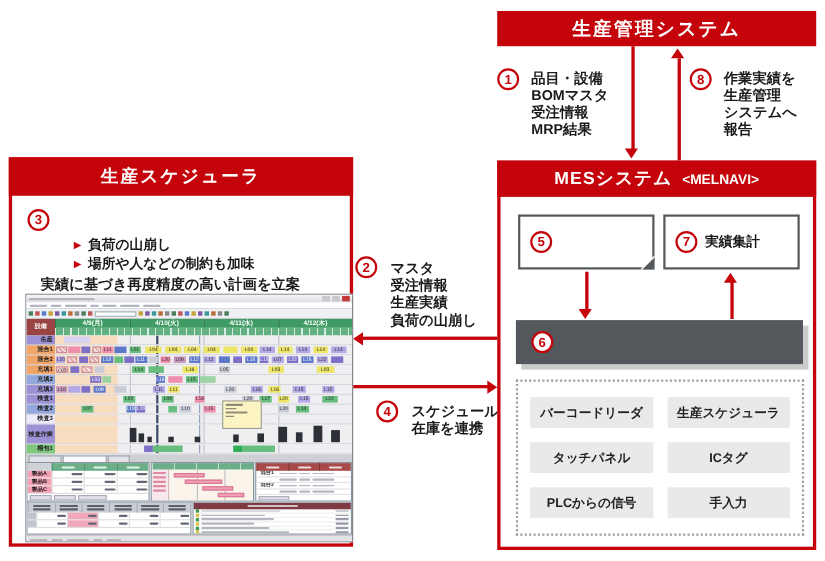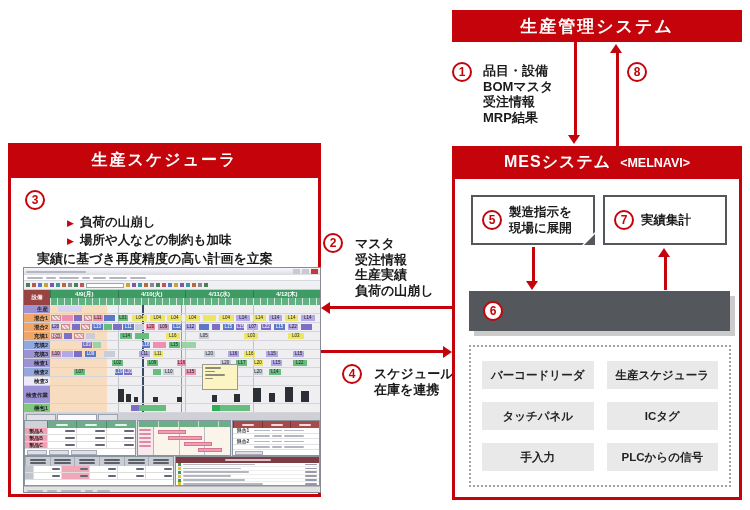--- a/index.html
+++ b/index.html
@@ -148,20 +148,26 @@
 
   <div class="cnum abs" style="left:452px;top:62px">1</div>
   <div class="flow-lines" style="left:483px;top:63px">
     <div>品目・設備</div>
     <div>BOMマスタ</div>
     <div>受注情報</div>
     <div>MRP結果</div>
   </div>
 
   <div class="cnum abs" style="left:627px;top:62px">8</div>
+  <div class="flow-lines" style="left:658px;top:63px">
+    <div>作業実績を</div>
+    <div>生産管理</div>
+    <div>システムへ</div>
+    <div>報告</div>
+  </div>
 
   <div class="cnum abs" style="left:323px;top:233px">2</div>
   <div class="flow-lines" style="left:355px;top:236px">
     <div>マスタ</div>
     <div>受注情報</div>
     <div>生産実績</div>
     <div>負荷の山崩し</div>
   </div>
   <div class="arr-h" style="left:328px;top:306px;width:124px"></div>
   <div class="ah ah-left" style="left:321px;top:301.5px"></div>
@@ -175,24 +181,20 @@
   </div>
 
   <div id="mes-box" class="frame">
     <div class="frame-head">
       <span class="t1">MESシステム</span>
       <span class="t2">&lt;MELNAVI&gt;</span>
     </div>
 
     <div id="mes-item5" class="mes-item">
       <span class="cnum">5</span>
-      <span>
-        <div>製造指示を</div>
-        <div>現場に展開</div>
-      </span>
     </div>
 
     <div id="mes-item7" class="mes-item">
       <span class="cnum">7</span>
       <span>実績集計</span>
     </div>
 
     <div class="arr-v" style="left:76.5px;top:98px;height:35px;"></div>
     <div class="ah ah-down" style="left:70.5px;top:132px"></div>
     <div class="ah ah-up" style="left:202.5px;top:99px"></div>
@@ -200,22 +202,22 @@
 
     <div id="mes-item6">
       <span class="cnum">6</span>
     </div>
 
     <div id="devices">
       <div class="device">バーコードリーダ</div>
       <div class="device">生産スケジューラ</div>
       <div class="device">タッチパネル</div>
       <div class="device">ICタグ</div>
+      <div class="device">PLCからの信号</div>
       <div class="device">手入力</div>
-      <div class="device">PLCからの信号</div>
     </div>
   </div>
 
   <div id="sched-box" class="frame">
     <div class="frame-head">
       <span>生産スケジューラ</span>
     </div>
 
     <div id="sched-h3" class="cnum abs">3</div>
     <div class="bullet" style="top:68px">

